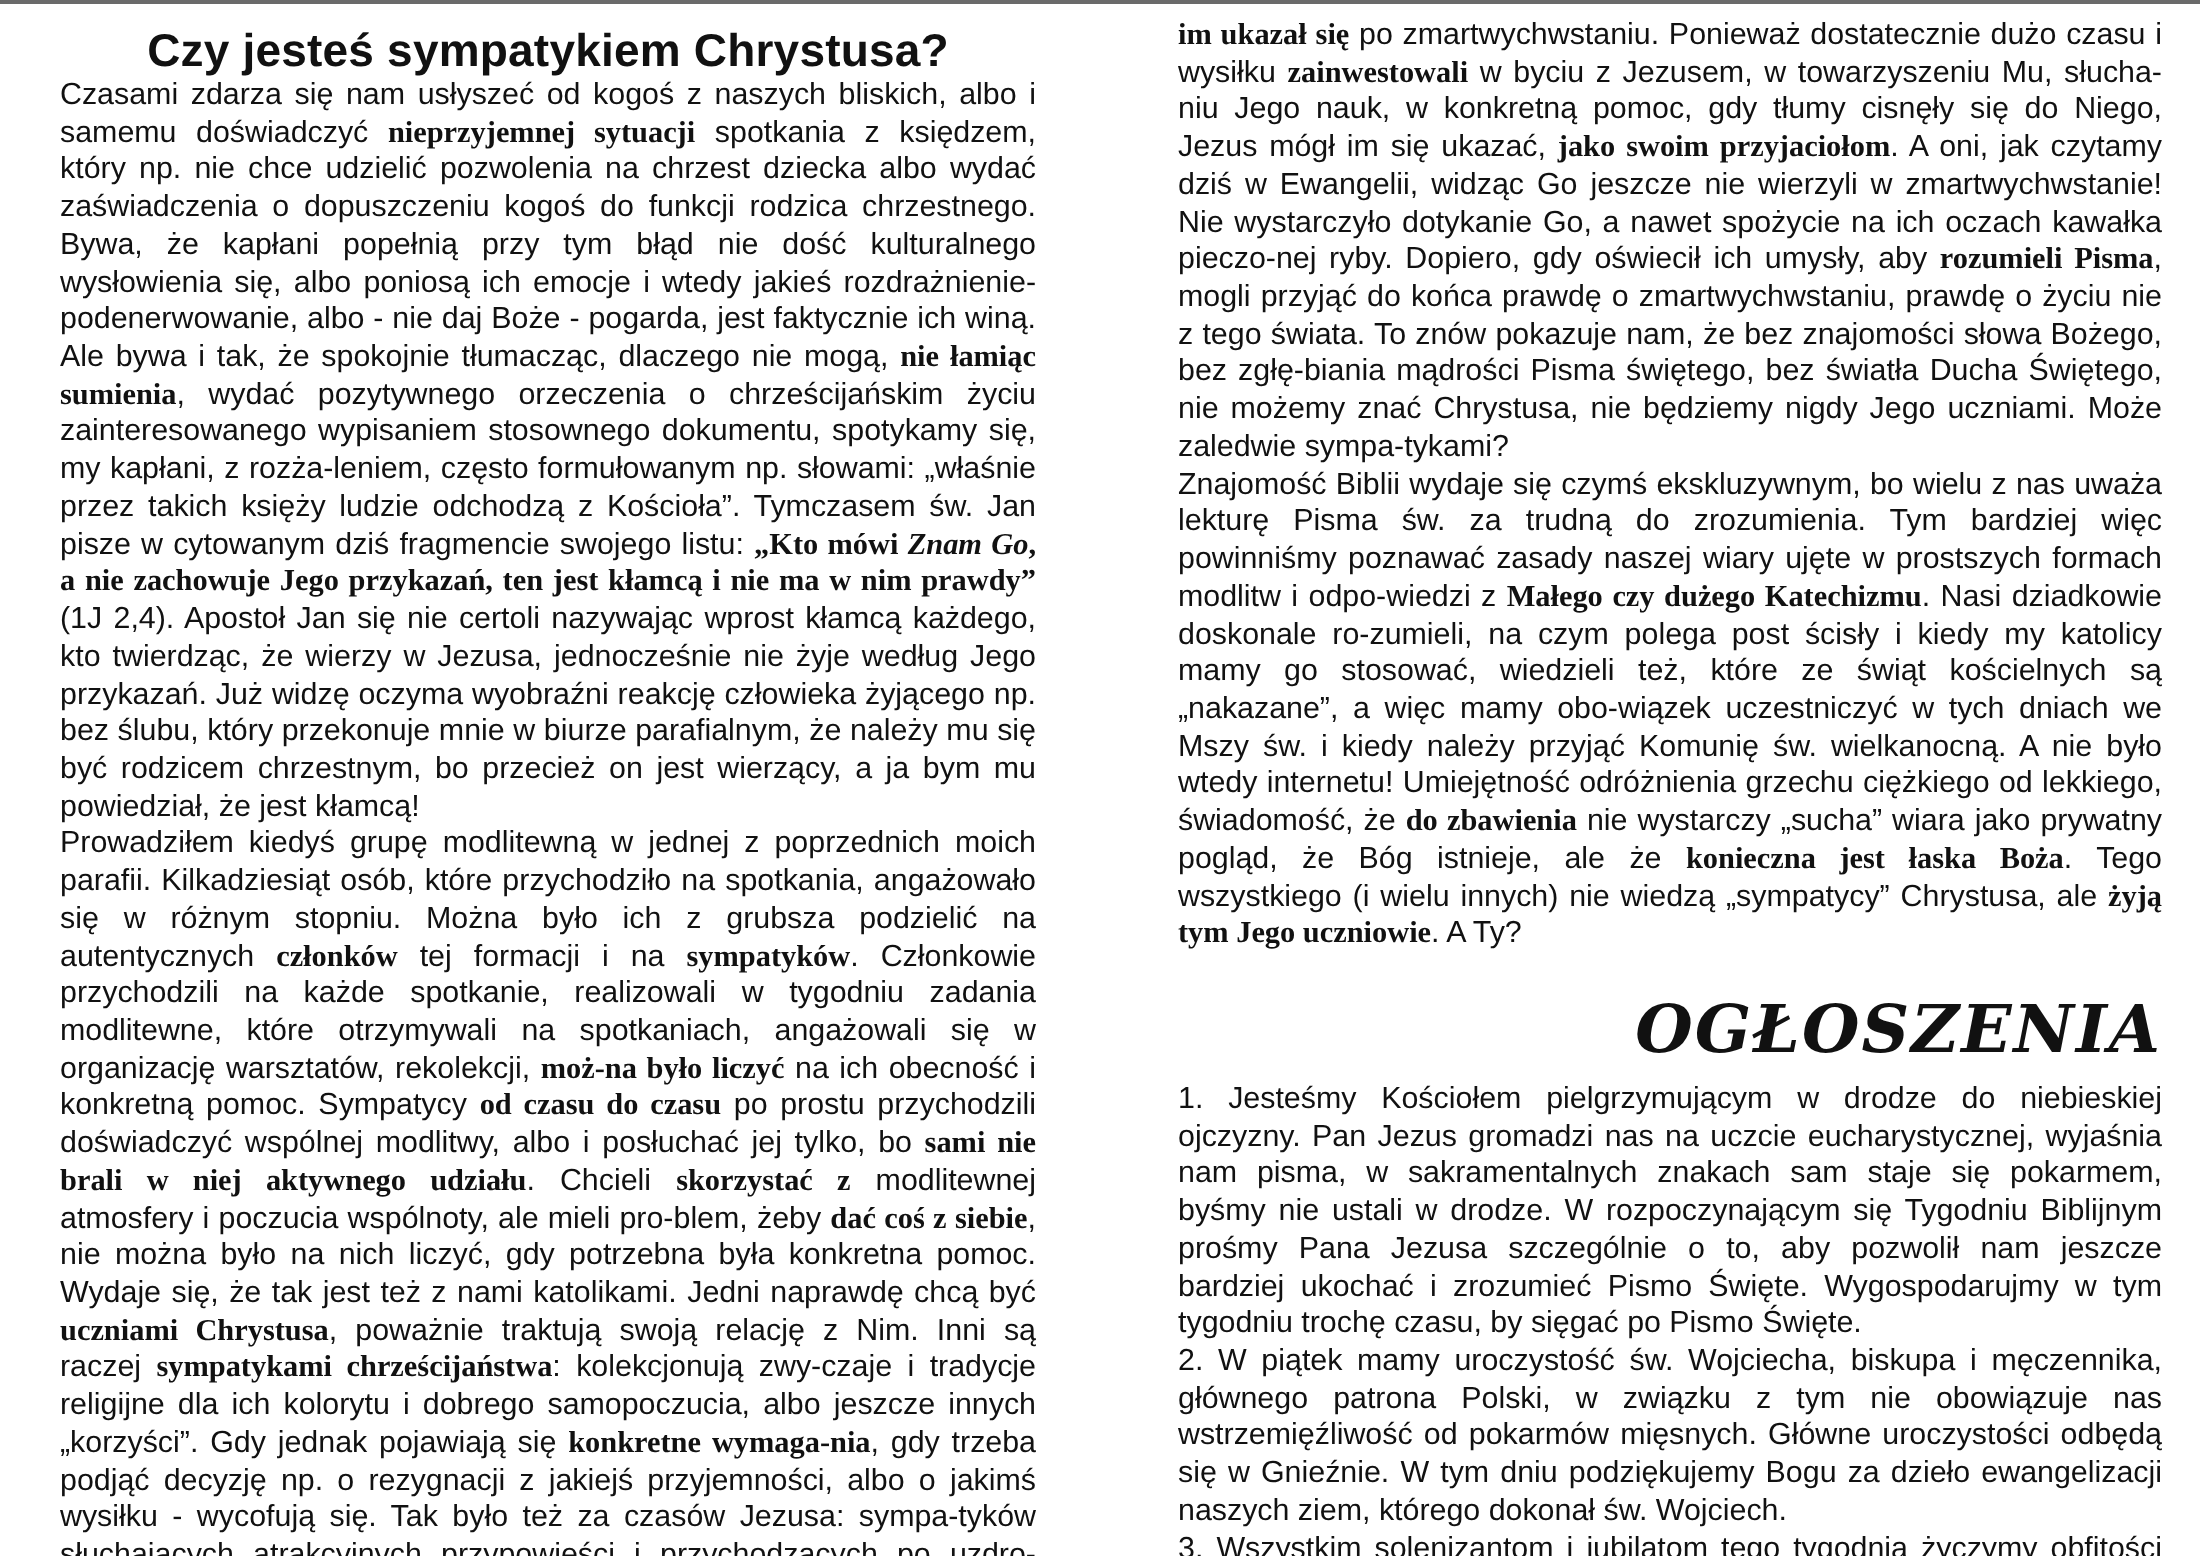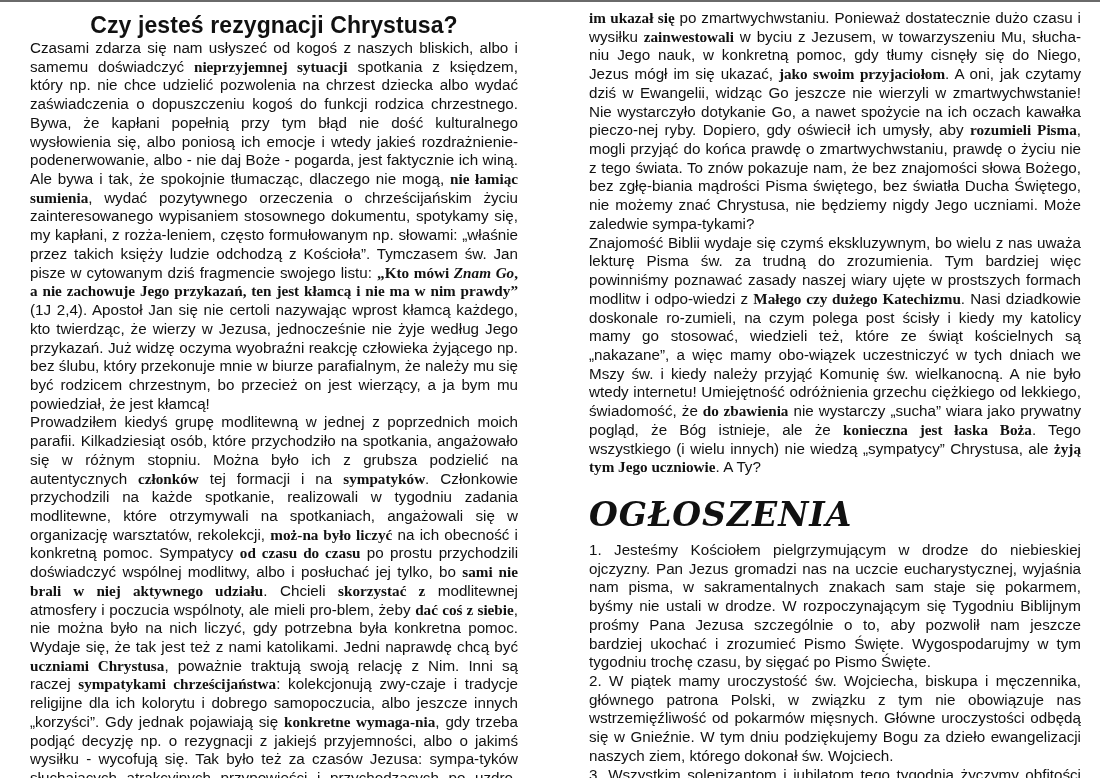--- a/index.html
+++ b/index.html
@@ -18,32 +18,32 @@
   .col-right { left: 589px; width: 492px; top: 9px; }
   .title {
     font-weight: bold; font-size: 23px; line-height: 28px; text-align: center;
     margin: 0 0 0 0; padding-top: 2px; letter-spacing: 0.1px;
   }
   p { margin: 0; }
   b { font-weight: bold; font-family: Liberation Serif, serif; }
   .ann-title {
     font-family: "DejaVu Serif", "Liberation Serif", serif;
     font-style: italic; font-weight: bold; font-size: 33px;
-    text-align: left; line-height: 44px; margin: 16px 0 4px 0;
+    text-align: right; line-height: 44px; margin: 16px 0 4px 0;
     letter-spacing: 1px;
   }
   .last-line { text-align-last: left; }
 </style>
 </head>
 <body>
 
 <div class="topline"></div>
 
 <div class="col col-left">
-  <div class="title">Czy jesteś rezygnacji Chrystusa?</div>
+  <div class="title">Czy jesteś sympatykiem Chrystusa?</div>
   <p>Czasami zdarza się nam usłyszeć od kogoś z naszych bliskich, albo i samemu doświadczyć <b>nieprzyjemnej sytuacji</b> spotkania z księdzem, który np. nie chce udzielić pozwolenia na chrzest dziecka albo wydać zaświadczenia o dopuszczeniu kogoś do funkcji rodzica chrzestnego. Bywa, że kapłani popełnią przy tym błąd nie dość kulturalnego wysłowienia się, albo poniosą ich emocje i wtedy jakieś rozdrażnienie-podenerwowanie, albo - nie daj Boże - pogarda, jest faktycznie ich winą. Ale bywa i tak, że spokojnie tłumacząc, dlaczego nie mogą, <b>nie łamiąc sumienia</b>, wydać pozytywnego orzeczenia o chrześcijańskim życiu zainteresowanego wypisaniem stosownego dokumentu, spotykamy się, my kapłani, z rozża-leniem, często formułowanym np. słowami: „właśnie przez takich księży ludzie odchodzą z Kościoła”. Tymczasem św. Jan pisze w cytowanym dziś fragmencie swojego listu: <b>„Kto mówi </b><b style="font-style: italic;">Znam Go</b><b>, a nie zachowuje Jego przykazań, ten jest kłamcą i nie ma w nim prawdy”</b> (1J 2,4). Apostoł Jan się nie certoli nazywając wprost kłamcą każdego, kto twierdząc, że wierzy w Jezusa, jednocześnie nie żyje według Jego przykazań. Już widzę oczyma wyobraźni reakcję człowieka żyjącego np. bez ślubu, który przekonuje mnie w biurze parafialnym, że należy mu się być rodzicem chrzestnym, bo przecież on jest wierzący, a ja bym mu powiedział, że jest kłamcą!</p>
   <p class="last-line" style="text-align-last: justify;">Prowadziłem kiedyś grupę modlitewną w jednej z poprzednich moich parafii. Kilkadziesiąt osób, które przychodziło na spotkania, angażowało się w różnym stopniu. Można było ich z grubsza podzielić na autentycznych <b>członków</b> tej formacji i na <b>sympatyków</b>. Członkowie przychodzili na każde spotkanie, realizowali w tygodniu zadania modlitewne, które otrzymywali na spotkaniach, angażowali się w organizację warsztatów, rekolekcji, <b>moż-na było liczyć</b> na ich obecność i konkretną pomoc. Sympatycy <b>od czasu do czasu</b> po prostu przychodzili doświadczyć wspólnej modlitwy, albo i posłuchać jej tylko, bo <b>sami nie brali w niej aktywnego udziału</b>. Chcieli <b>skorzystać z</b> modlitewnej atmosfery i poczucia wspólnoty, ale mieli pro-blem, żeby <b>dać coś z siebie</b>, nie można było na nich liczyć, gdy potrzebna była konkretna pomoc. Wydaje się, że tak jest też z nami katolikami. Jedni naprawdę chcą być <b>uczniami Chrystusa</b>, poważnie traktują swoją relację z Nim. Inni są raczej <b>sympatykami chrześcijaństwa</b>: kolekcjonują zwy-czaje i tradycje religijne dla ich kolorytu i dobrego samopoczucia, albo jeszcze innych „korzyści”. Gdy jednak pojawiają się <b>konkretne wymaga-nia</b>, gdy trzeba podjąć decyzję np. o rezygnacji z jakiejś przyjemności, albo o jakimś wysiłku - wycofują się. Tak było też za czasów Jezusa: sympa-tyków słuchających atrakcyjnych przypowieści i przychodzących po uzdro-wienie miał Jezus mnóstwo, prawdziwych uczniów niewielu. Ale to </p>
 </div>
 
 <div class="col col-right">
   <p><b>im ukazał się</b> po zmartwychwstaniu. Ponieważ dostatecznie dużo czasu i wysiłku <b>zainwestowali</b> w byciu z Jezusem, w towarzyszeniu Mu, słucha-niu Jego nauk, w konkretną pomoc, gdy tłumy cisnęły się do Niego, Jezus mógł im się ukazać, <b>jako swoim przyjaciołom</b>. A oni, jak czytamy dziś w Ewangelii, widząc Go jeszcze nie wierzyli w zmartwychwstanie! Nie wystarczyło dotykanie Go, a nawet spożycie na ich oczach kawałka pieczo-nej ryby. Dopiero, gdy oświecił ich umysły, aby <b>rozumieli Pisma</b>, mogli przyjąć do końca prawdę o zmartwychwstaniu, prawdę o życiu nie z tego świata. To znów pokazuje nam, że bez znajomości słowa Bożego, bez zgłę-biania mądrości Pisma świętego, bez światła Ducha Świętego, nie możemy znać Chrystusa, nie będziemy nigdy Jego uczniami. Może zaledwie sympa-tykami?</p>
   <p>Znajomość Biblii wydaje się czymś ekskluzywnym, bo wielu z nas uważa lekturę Pisma św. za trudną do zrozumienia. Tym bardziej więc powinniśmy poznawać zasady naszej wiary ujęte w prostszych formach modlitw i odpo-wiedzi z <b>Małego czy dużego Katechizmu</b>. Nasi dziadkowie doskonale ro-zumieli, na czym polega post ścisły i kiedy my katolicy mamy go stosować, wiedzieli też, które ze świąt kościelnych są „nakazane”, a więc mamy obo-wiązek uczestniczyć w tych dniach we Mszy św. i kiedy należy przyjąć Komunię św. wielkanocną. A nie było wtedy internetu! Umiejętność odróżnienia grzechu ciężkiego od lekkiego, świadomość, że <b>do zbawienia</b> nie wystarczy „sucha” wiara jako prywatny pogląd, że Bóg istnieje, ale że <b>konieczna jest łaska Boża</b>. Tego wszystkiego (i wielu innych) nie wiedzą „sympatycy” Chrystusa, ale <b>żyją tym Jego uczniowie</b>. A Ty?</p>
   <div class="ann-title">OGŁOSZENIA</div>
   <p>1. Jesteśmy Kościołem pielgrzymującym w drodze do niebieskiej ojczyzny. Pan Jezus gromadzi nas na uczcie eucharystycznej, wyjaśnia nam pisma, w sakramentalnych znakach sam staje się pokarmem, byśmy nie ustali w drodze. W rozpoczynającym się Tygodniu Biblijnym prośmy Pana Jezusa szczególnie o to, aby pozwolił nam jeszcze bardziej ukochać i zrozumieć Pismo Święte. Wygospodarujmy w tym tygodniu trochę czasu, by sięgać po Pismo Święte.</p>
   <p>2. W piątek mamy uroczystość św. Wojciecha, biskupa i męczennika, głównego patrona Polski, w związku z tym nie obowiązuje nas wstrzemięźliwość od pokarmów mięsnych. Główne uroczystości odbędą się w Gnieźnie. W tym dniu podziękujemy Bogu za dzieło ewangelizacji naszych ziem, którego dokonał św. Wojciech.</p>

